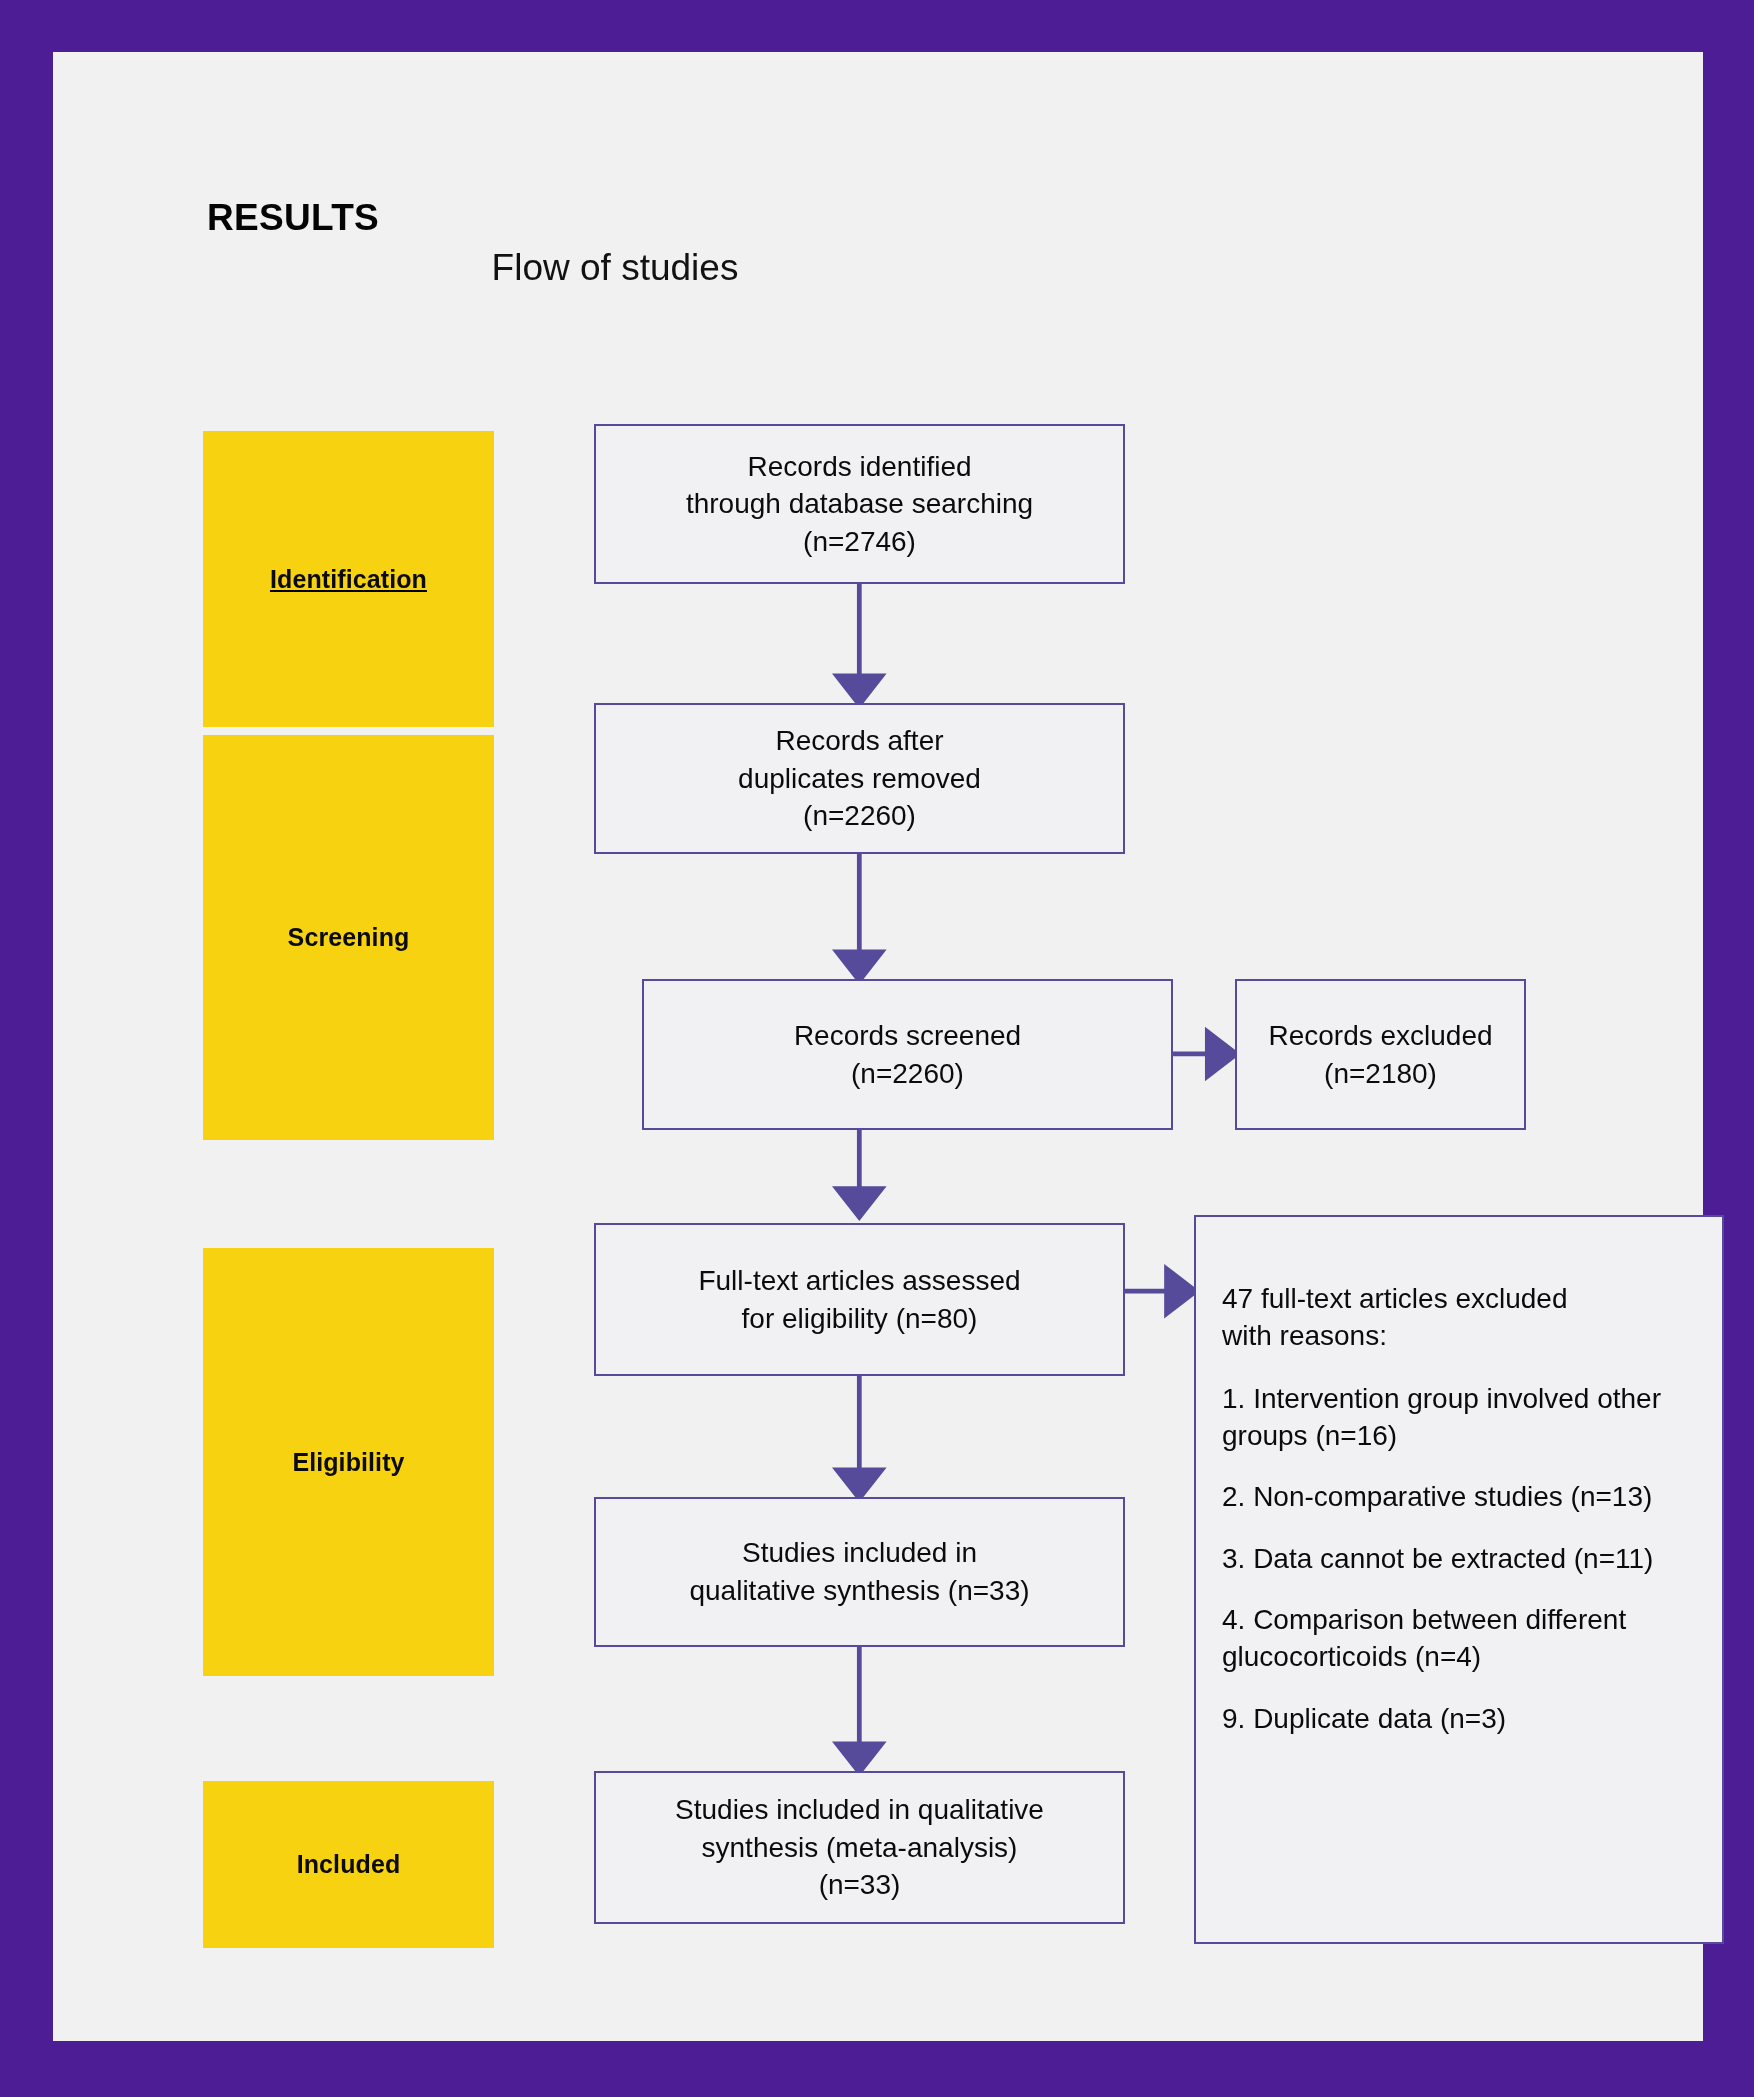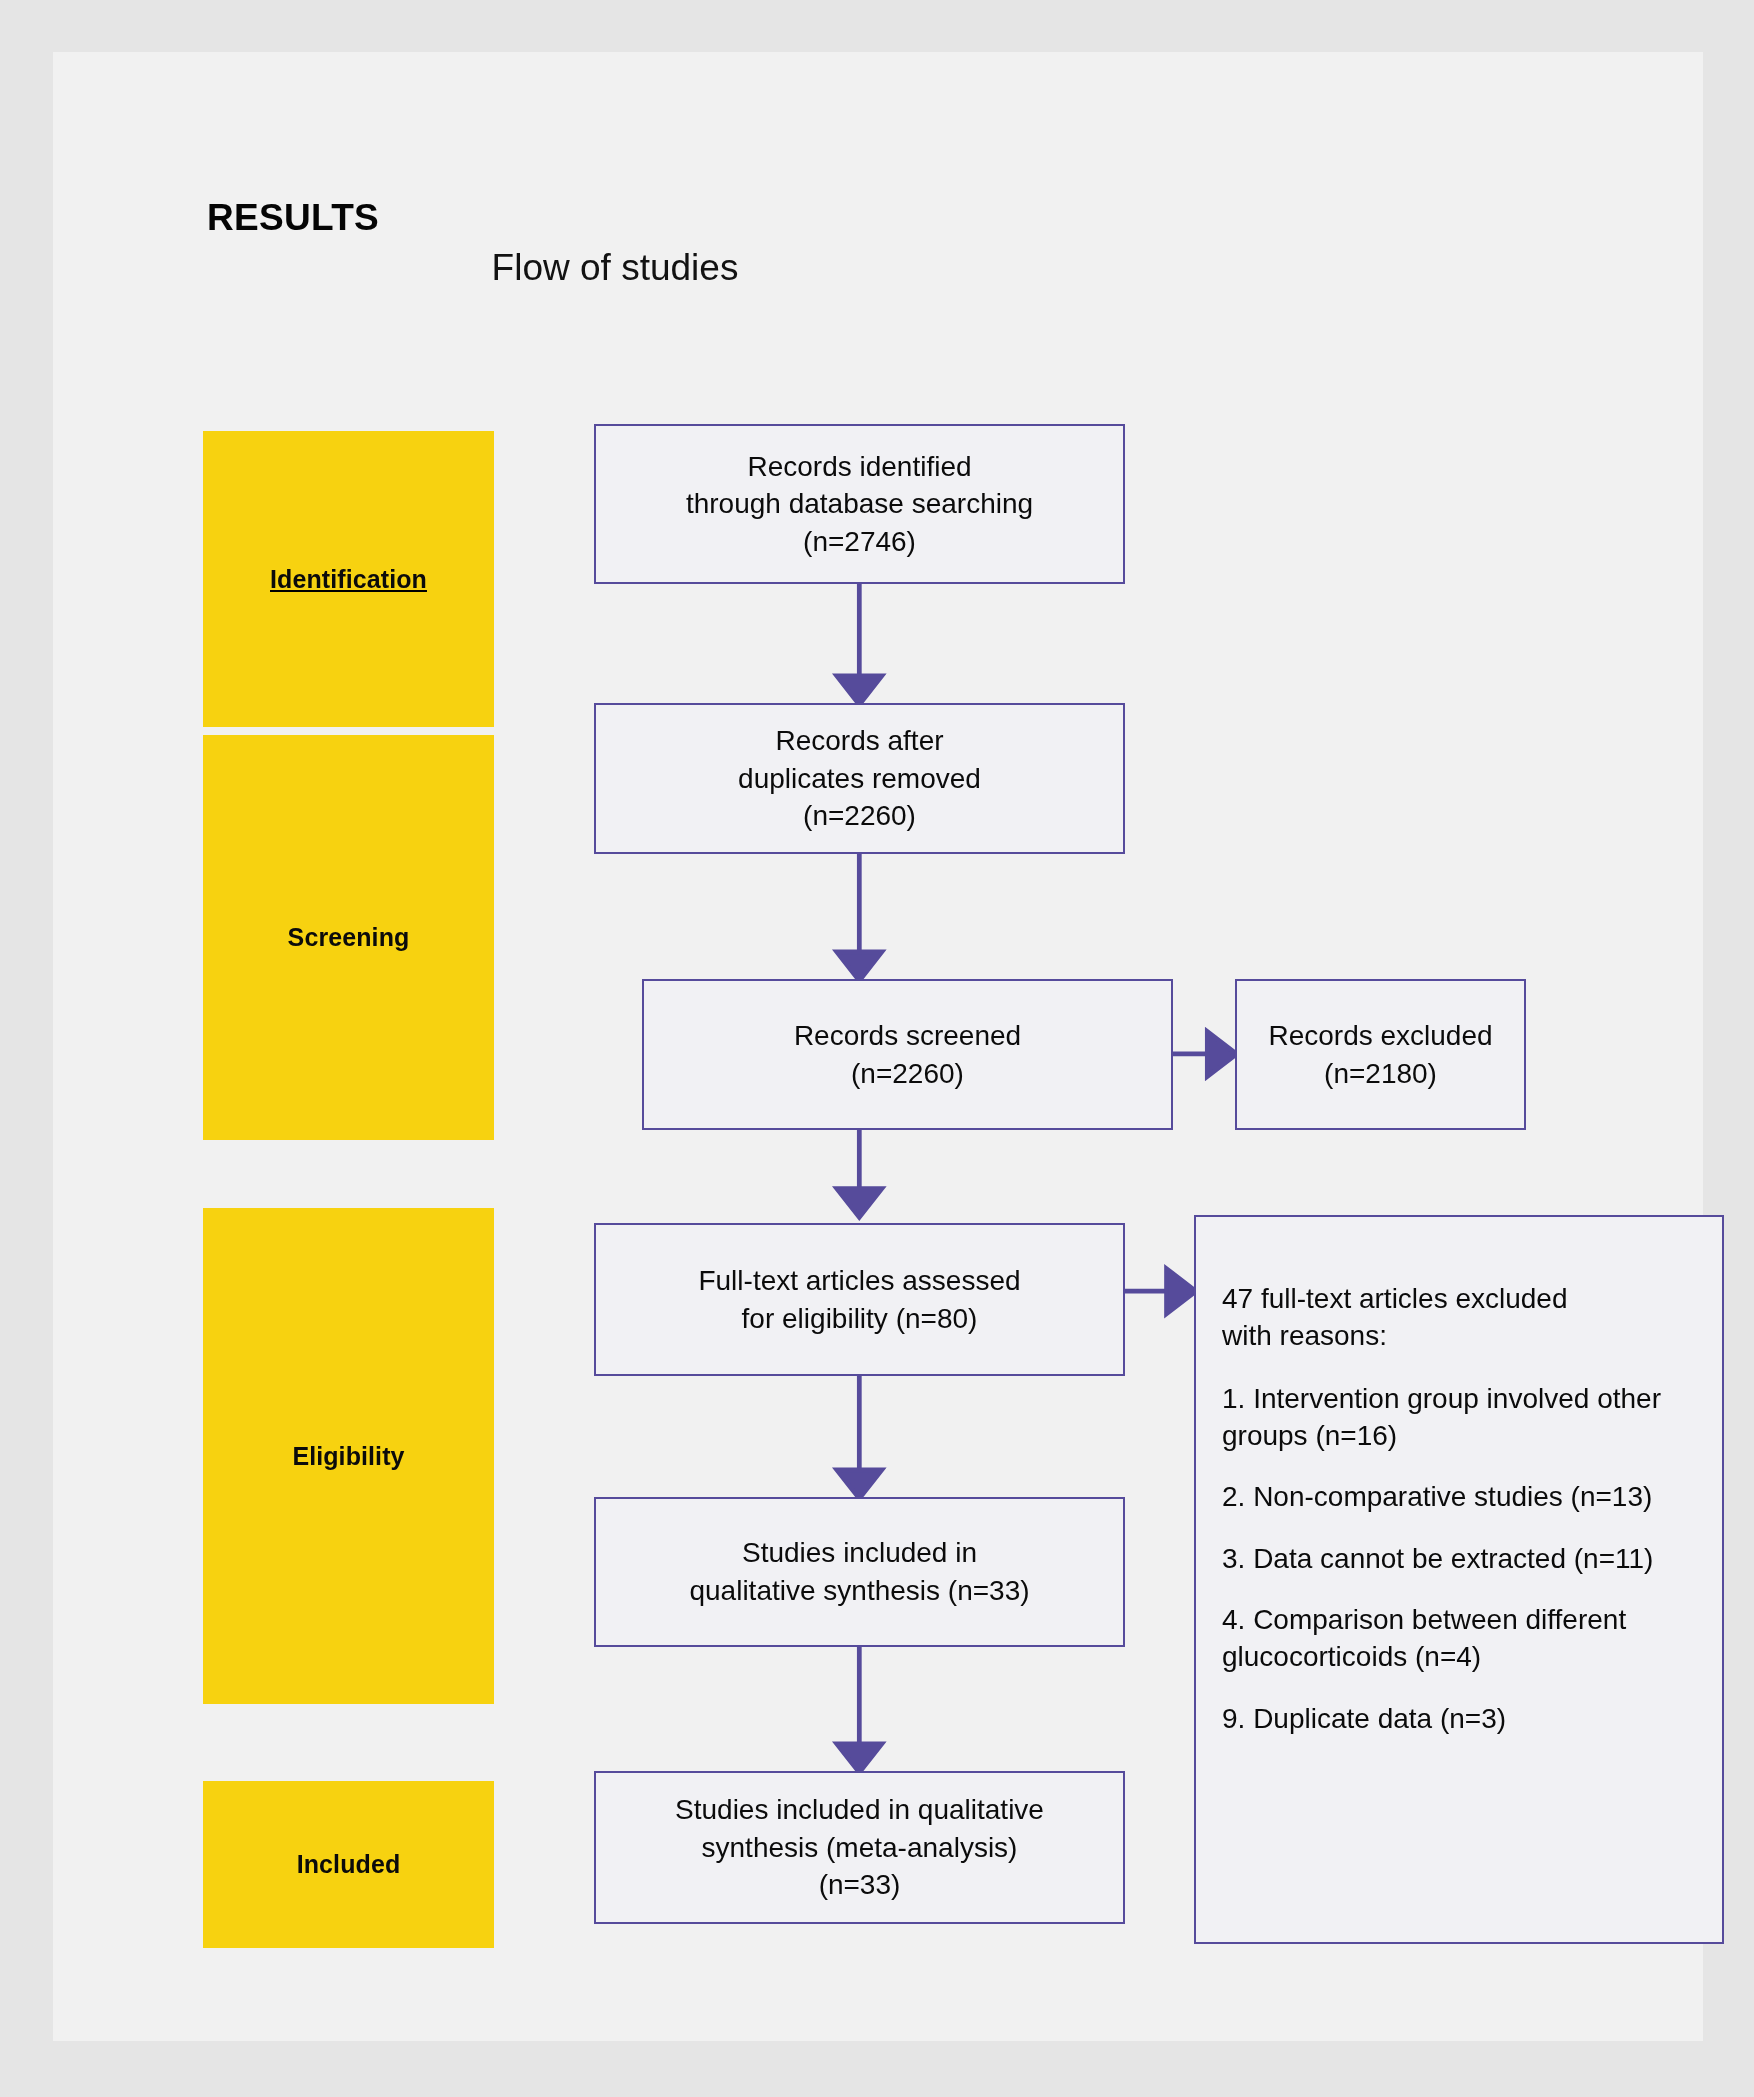--- a/index.html
+++ b/index.html
@@ -12,21 +12,21 @@
     width: 1754px;
     height: 2097px;
     font-family: "Liberation Sans", sans-serif;
     -webkit-font-smoothing: antialiased;
   }
 
   #page {
     position: relative;
     width: 1754px;
     height: 2097px;
-    background: #e5e5e5;
+    background: #4c1d95;
     overflow: hidden;
   }
 
   
   #panel {
     position: absolute;
     left: 53px;
     top: 52px;
     width: 1650px;
     height: 1989px;
@@ -69,21 +69,21 @@
   }
   .stage-label {
     font-size: 25px;
     font-weight: 600;
     color: #0b0b0b;
     text-align: center;
     letter-spacing: 0.1px;
   }
   #stage-identification { top: 379px;  height: 296px; text-decoration: underline; }
   #stage-screening      { top: 683px; height: 405px; }
-  #stage-eligibility    { top: 1156px; height: 496px; }
+  #stage-eligibility    { top: 1196px; height: 428px; }
   #stage-included       { top: 1729px; height: 167px; }
 
   
   .node {
     position: absolute;
     box-sizing: border-box;
     border: 2.7px solid #564b9b;
     background: #f1f1f4;
     display: flex;
     align-items: center;

